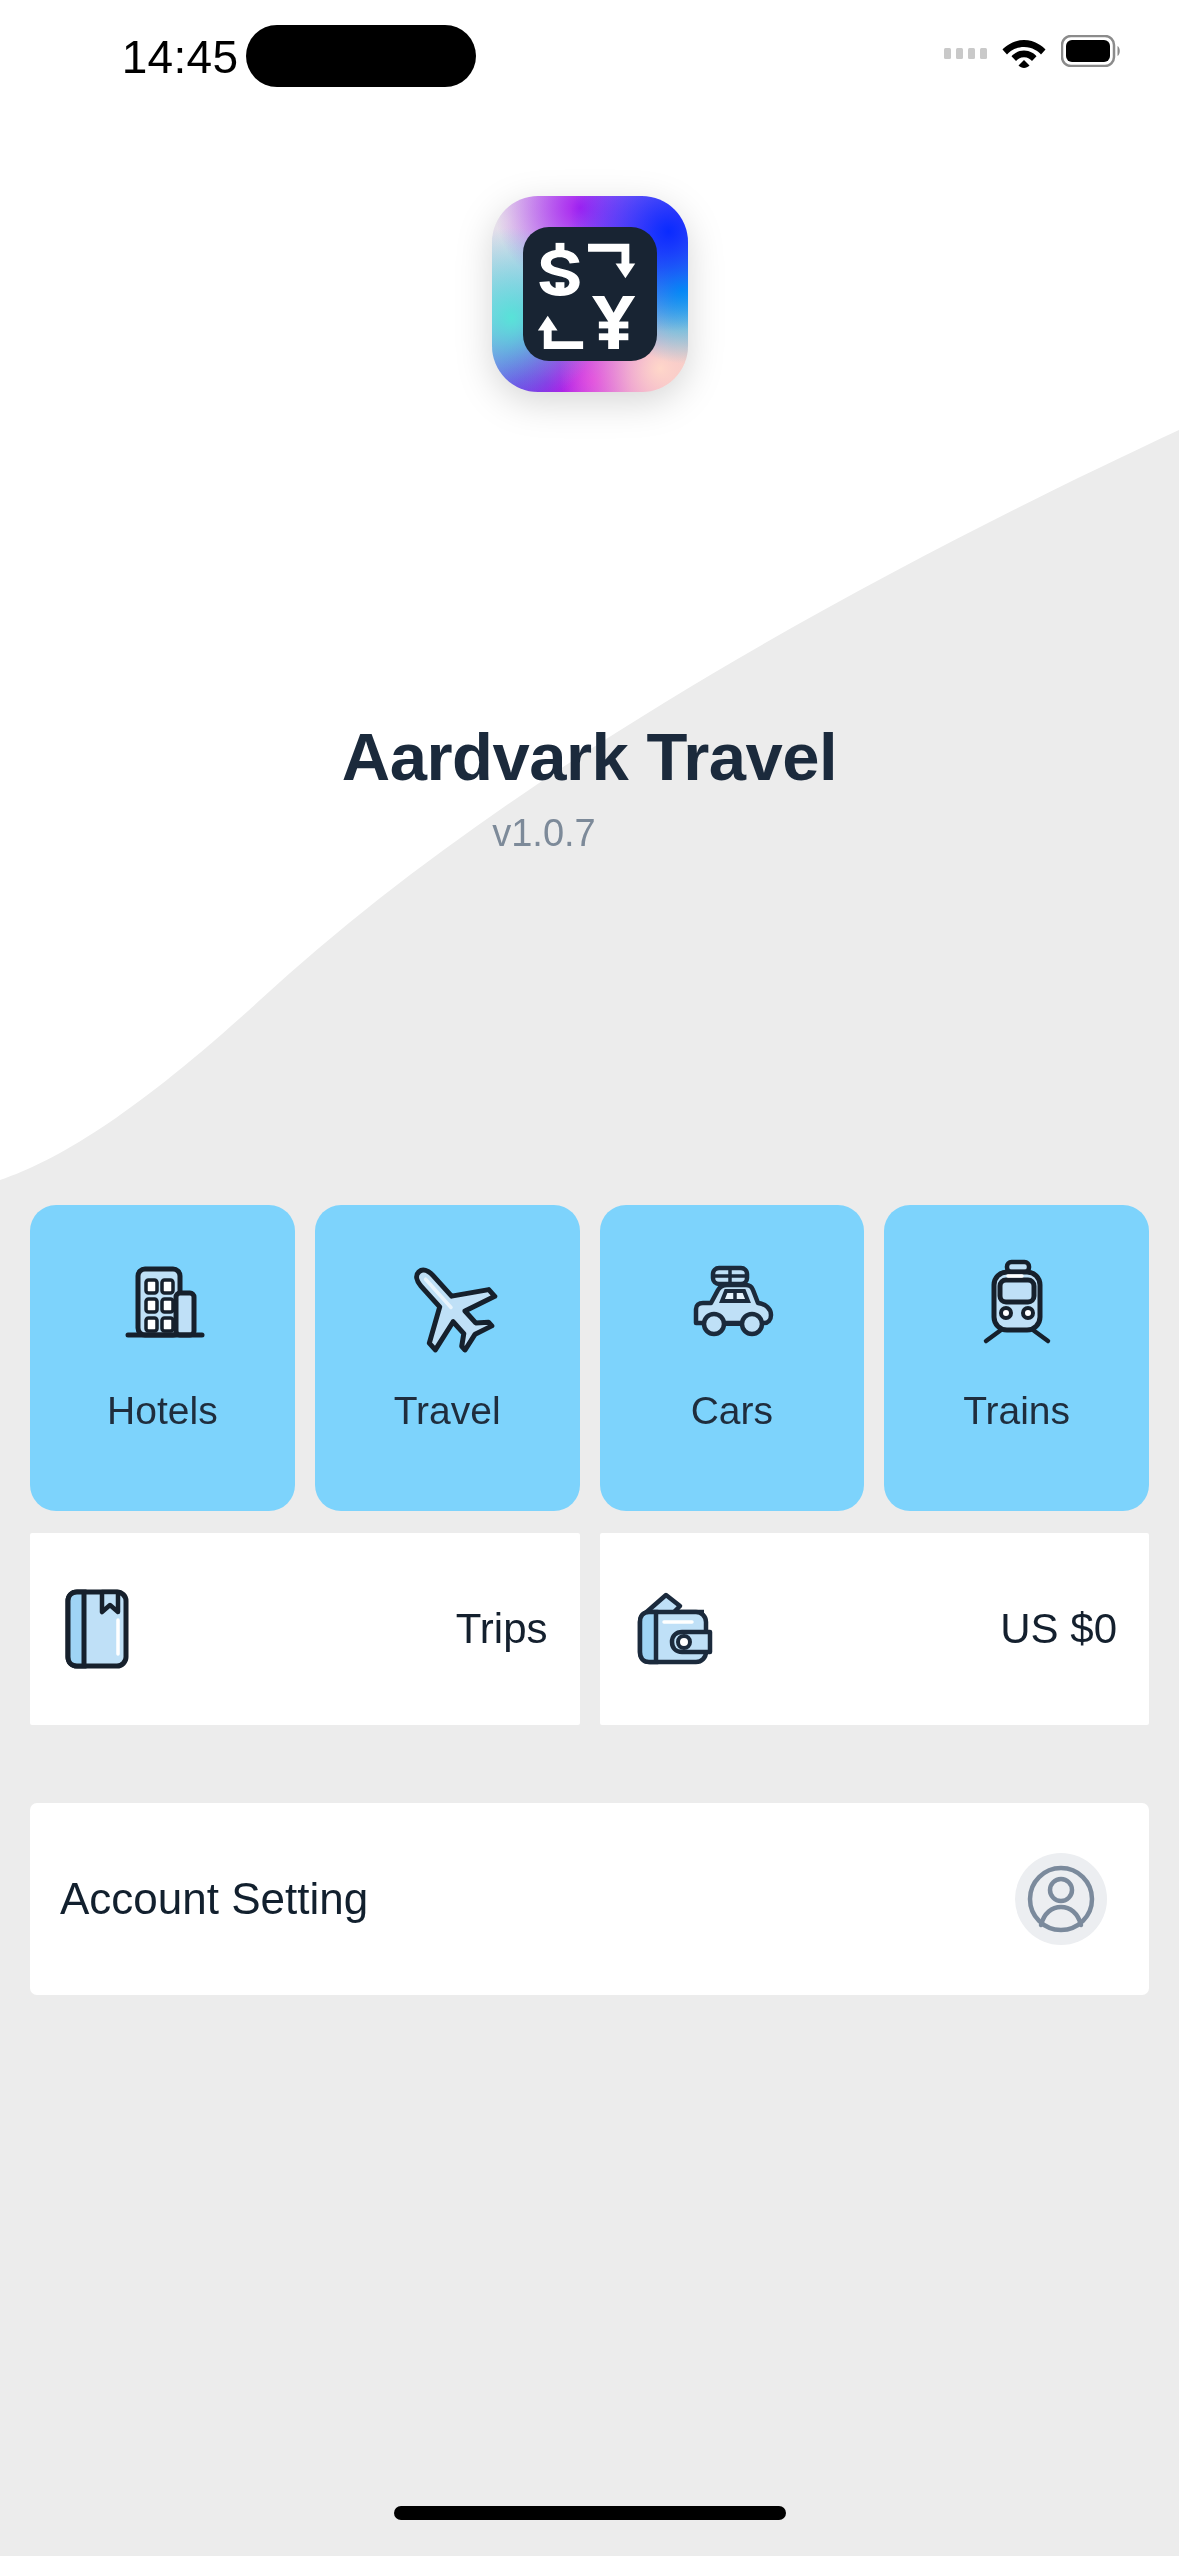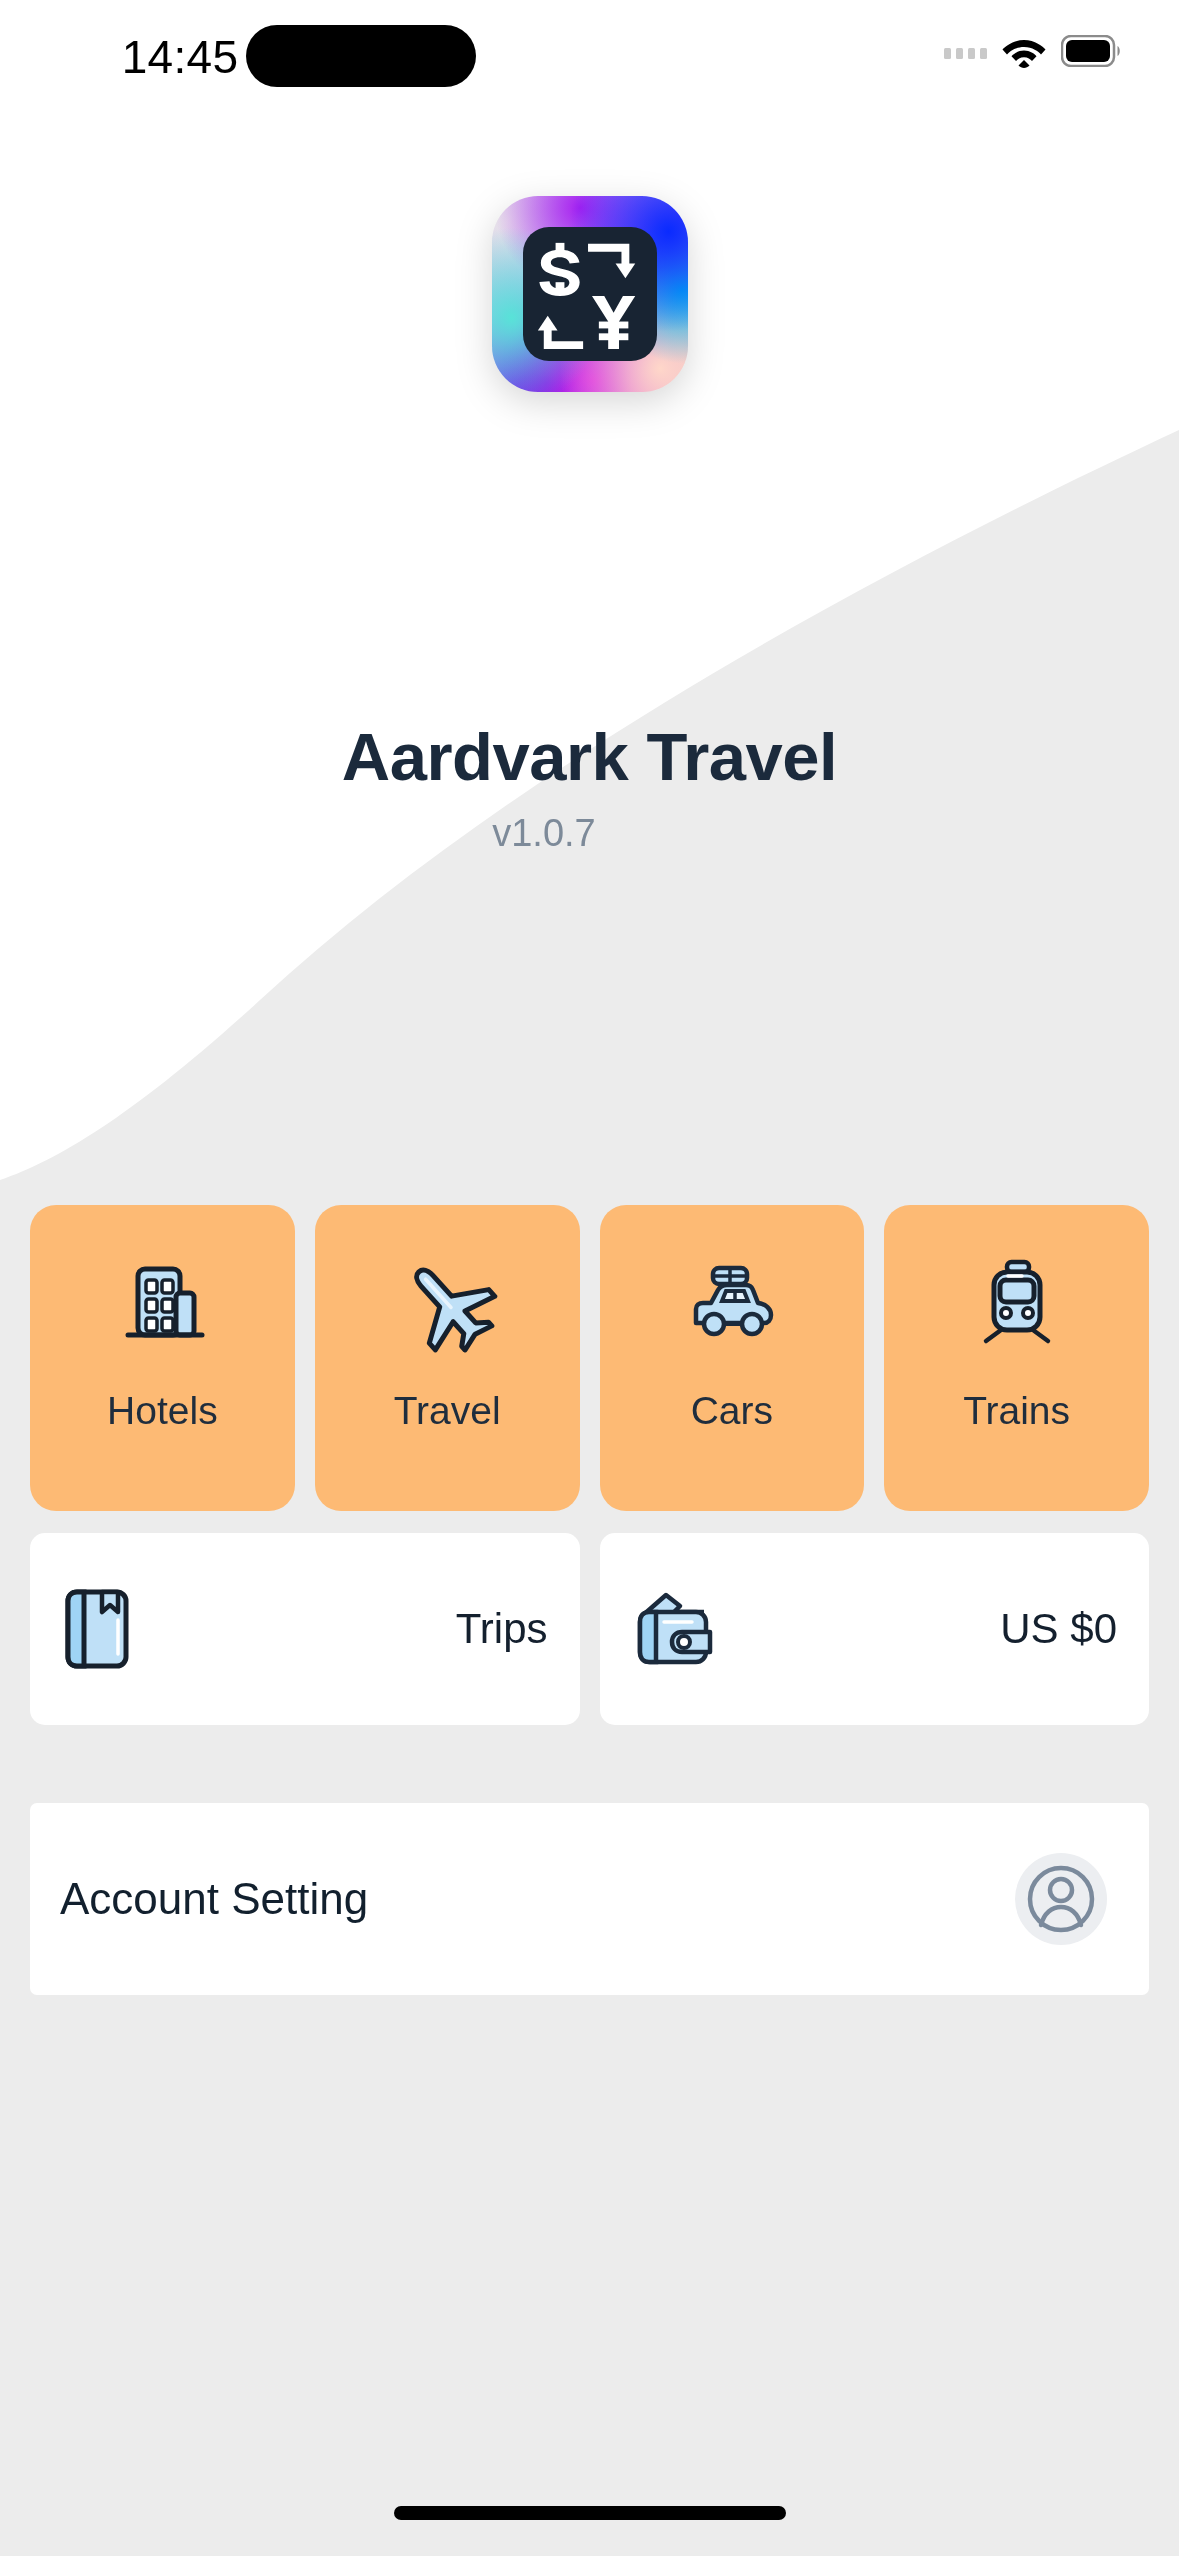--- a/index.html
+++ b/index.html
@@ -97,21 +97,21 @@
 
   
   .tiles-row1 {
     position:absolute; left:30px; top:1205px;
     width:1119px; height:306px;
     display:flex; gap:20px;
     z-index:10;
   }
   .tile {
     flex:1;
-    background:#fdba74;
+    background:#7dd3fc;
     border-radius:26px;
     display:flex; flex-direction:column;
     align-items:center; justify-content:flex-start;
     padding-top:44px;
     position:relative;
   }
   .tile .glyph { height:108px; display:flex; align-items:center; justify-content:center; }
   .tile .tile-label {
     position:absolute; bottom:78px; left:0; width:100%;
     text-align:center;
@@ -121,21 +121,21 @@
   
   .tiles-row2 {
     position:absolute; left:30px; top:1533px;
     width:1119px; height:192px;
     display:flex; gap:20px;
     z-index:10;
   }
   .wide-tile {
     flex:1;
     background:#fff;
-    border-radius:15px;
+    border-radius:2px;
     display:flex; align-items:center;
     padding:0 32px 0 30px;
     position:relative;
   }
   .wide-tile .glyph { width:96px; display:flex; align-items:center; justify-content:flex-start; }
   .wide-tile .wide-label {
     flex:1; text-align:right;
     font-size:42px; color:#14202e; font-weight:400;
   }
 

